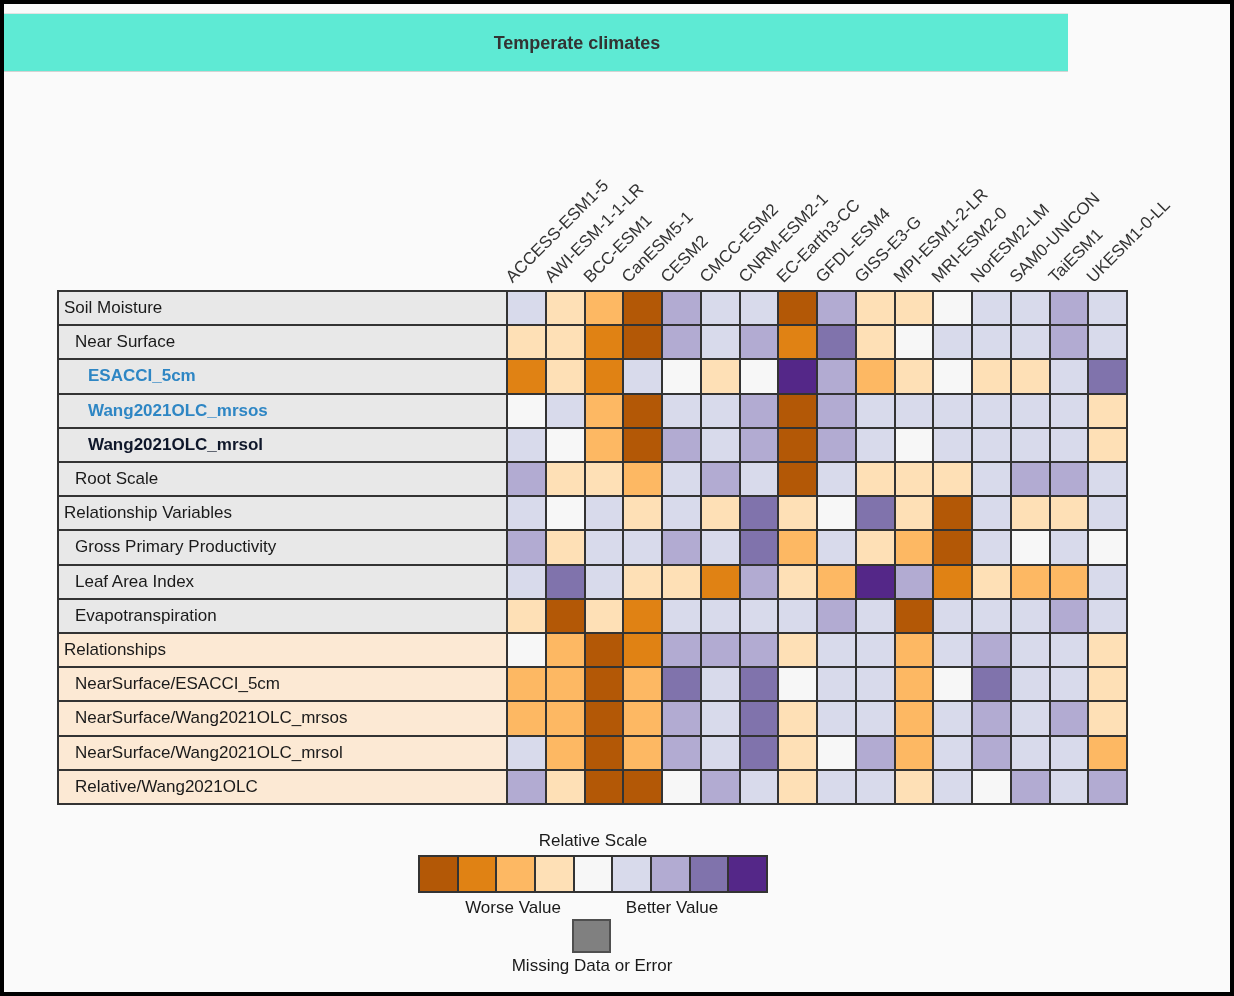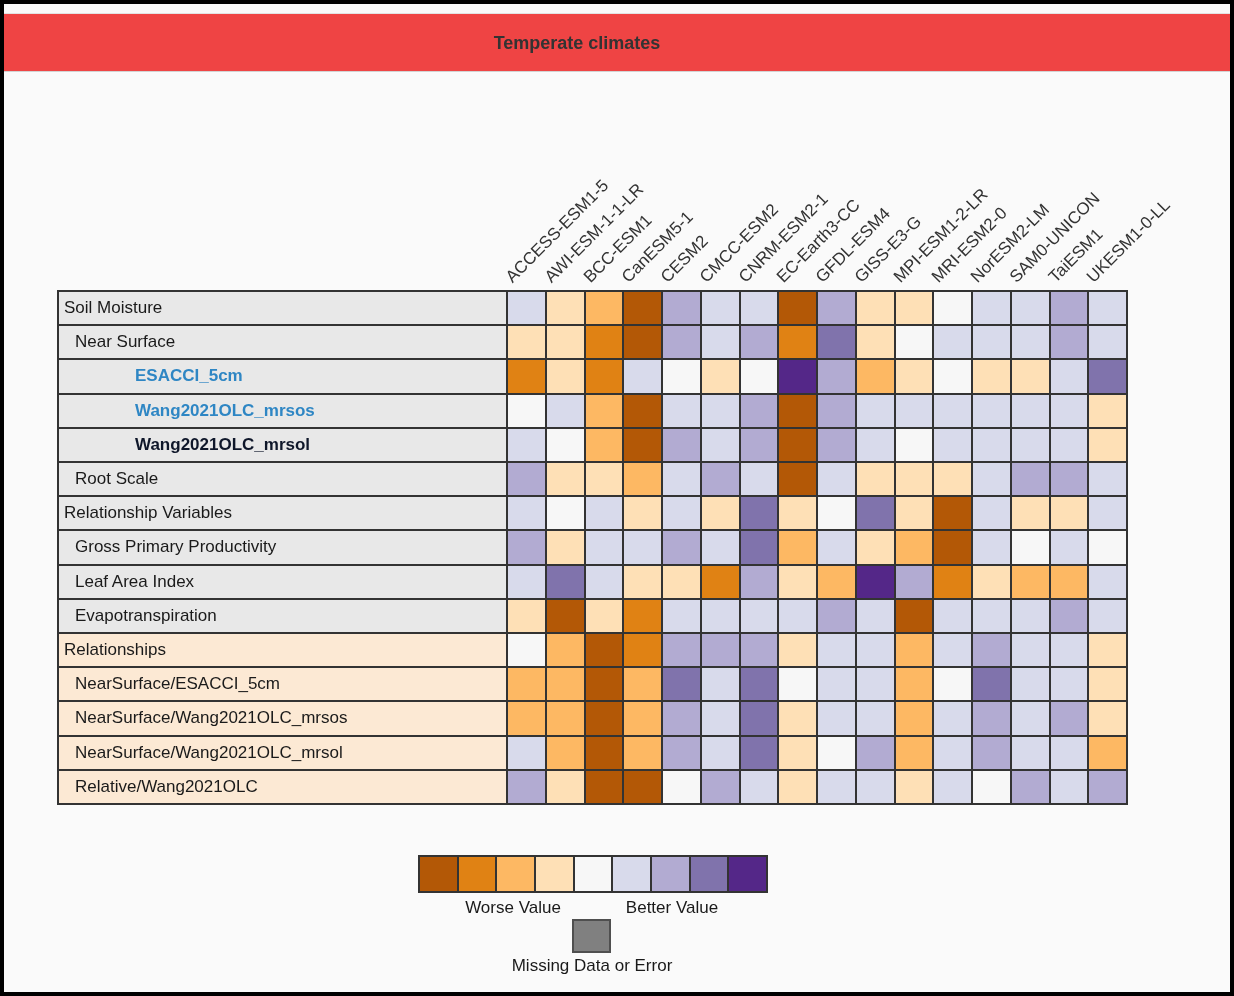--- a/index.html
+++ b/index.html
@@ -6,22 +6,22 @@
   body {
     width:1234px; height:996px; position:relative;
     font-family:"Liberation Sans", sans-serif; background:#ffffff;
   }
   .frame {
     position:absolute; left:0; top:0; width:1234px; height:996px;
     border:4px solid #000000; box-sizing:border-box;
     background:#fafafa; overflow:hidden;
   }
   .titlebar {
-    position:absolute; left:0; top:9px; width:1226px; height:57px;
-    background:#ef4444;
+    position:absolute; left:0; top:9px; width:1064px; height:57px;
+    background:#5eead4;
     border-top:1px solid #e3e3e3; border-bottom:1px solid #d3d3d3;
   }
   .title-text {
     position:absolute; left:573px; top:50%;
     transform:translate(-50%,-50%);
     font-size:18px; font-weight:bold; color:#333333; white-space:nowrap;
   }
   
   .col-header { position:absolute; width:0; height:0; }
   .col-header span {
@@ -36,21 +36,21 @@
     grid-auto-rows:1fr; gap:2px; padding:2px;
     background:#333333; box-sizing:border-box;
   }
   .row-label {
     background:#e8e8e8; display:flex; align-items:center;
     font-size:17px; color:#1a1a1a; white-space:nowrap; overflow:hidden;
   }
   .row-label.peach { background:#fce9d4; }
   .row-label.lvl0 { padding-left:5px; }
   .row-label.lvl1 { padding-left:16px; }
-  .row-label.lvl2 { padding-left:76px; }
+  .row-label.lvl2 { padding-left:29px; }
   .row-label.link { color:#2e86c4; font-weight:bold; cursor:pointer; }
   .cell { width:100%; height:100%; }
   
   .legend-title {
     position:absolute; left:414px; top:827px; width:350px;
     text-align:center; font-size:17px; color:#1a1a1a;
   }
   .legend-bar {
     position:absolute; left:414px; top:851px; width:350px; height:38px;
     display:grid; grid-template-columns:repeat(9,1fr); gap:2px;
@@ -382,20 +382,21 @@
       <div class="cell" style="background: rgb(216, 218, 235);"></div>
       <div class="cell" style="background: rgb(216, 218, 235);"></div>
       <div class="cell" style="background: rgb(254, 224, 182);"></div>
       <div class="cell" style="background: rgb(216, 218, 235);"></div>
       <div class="cell" style="background: rgb(247, 247, 247);"></div>
       <div class="cell" style="background: rgb(178, 171, 210);"></div>
       <div class="cell" style="background: rgb(216, 218, 235);"></div>
       <div class="cell" style="background: rgb(178, 171, 210);"></div>
     </div>
 
+  <div class="legend-title">Relative Scale</div>
   <div class="legend-bar" id="legend-bar">
       <div class="cell" style="background: rgb(179, 88, 6);"></div>
       <div class="cell" style="background: rgb(224, 130, 20);"></div>
       <div class="cell" style="background: rgb(253, 184, 99);"></div>
       <div class="cell" style="background: rgb(254, 224, 182);"></div>
       <div class="cell" style="background: rgb(247, 247, 247);"></div>
       <div class="cell" style="background: rgb(216, 218, 235);"></div>
       <div class="cell" style="background: rgb(178, 171, 210);"></div>
       <div class="cell" style="background: rgb(128, 115, 172);"></div>
       <div class="cell" style="background: rgb(84, 39, 136);"></div>

